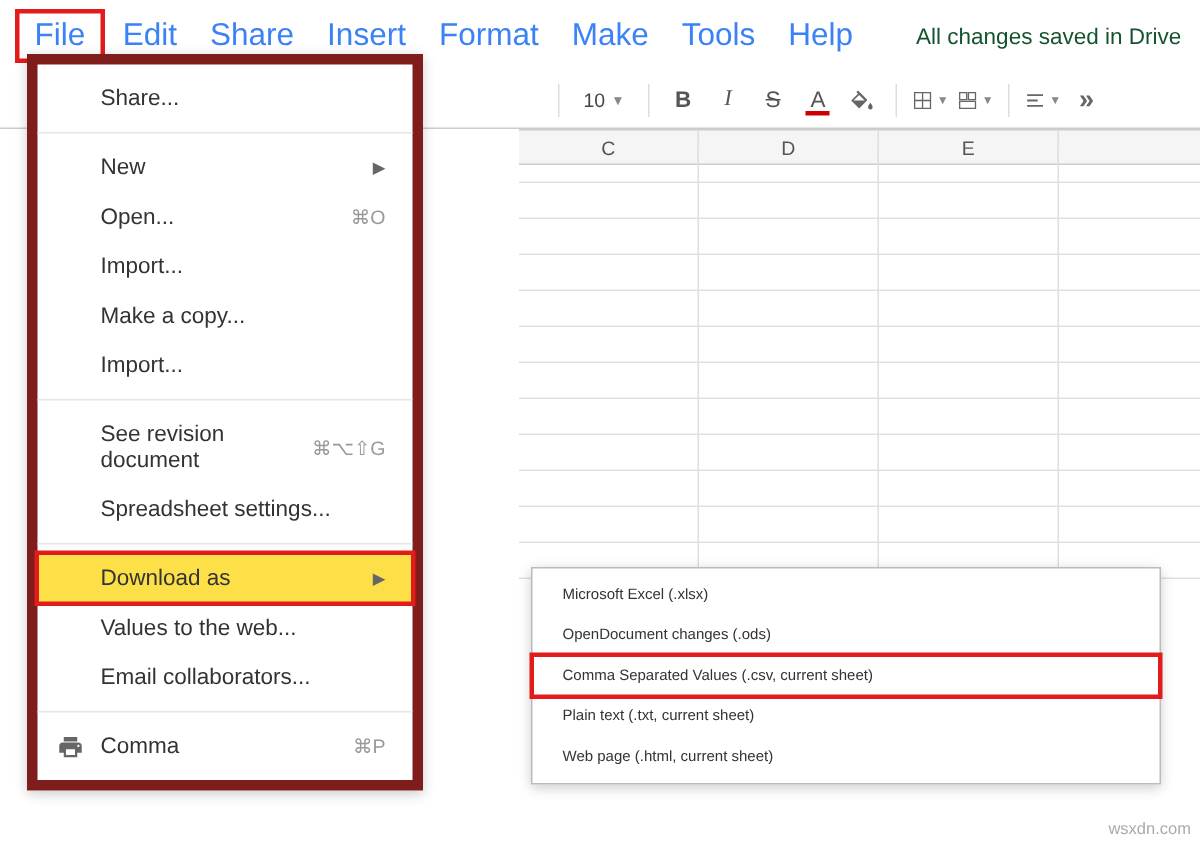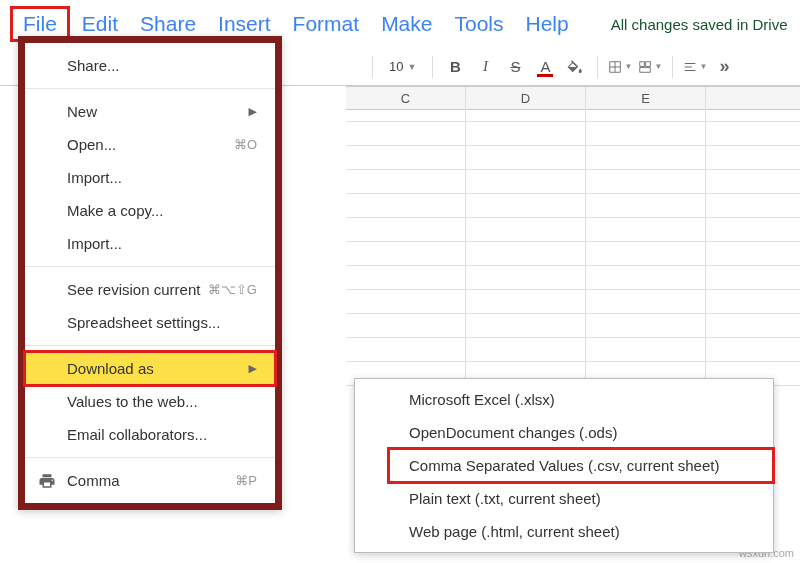--- a/index.html
+++ b/index.html
@@ -33,21 +33,21 @@
 
 .file-menu { position: absolute; left: 18px; top: 36px; width: 264px; background: #fff; border: 7px solid #7f1d1d; box-shadow: 0 2px 8px rgba(0,0,0,0.2); padding: 6px 0; z-index: 10; }
 .menu-item { display: flex; align-items: center; padding: 8px 18px 8px 42px; font-size: 15px; color: #333; position: relative; cursor: pointer; }
 .menu-item .shortcut { margin-left: auto; color: #999; font-size: 13px; }
 .menu-item .arrow { margin-left: auto; font-size: 11px; color: #666; }
 .menu-sep { height: 1px; background: #e5e5e5; margin: 6px 0; }
 .menu-icon { position: absolute; left: 12px; width: 20px; display: flex; align-items: center; justify-content: center; }
 .menu-item.box-highlight { outline: 3px solid #e21b1b; outline-offset: -1px; background: #fde047; }
 
 .submenu { position: absolute; left: 354px; top: 378px; width: 420px; background: #fff; border: 1px solid #bbb; box-shadow: 0 2px 8px rgba(0,0,0,0.2); padding: 4px 0; z-index: 11; }
-.sub-item { padding: 8px 20px; font-size: 15px; color: #333; cursor: pointer; margin-left: 34px; }
+.sub-item { padding: 8px 20px; font-size: 10px; color: #333; cursor: pointer; }
 .sub-item.box-highlight { outline: 3px solid #e21b1b; outline-offset: -1px; }
 
 .watermark { position: absolute; bottom: 4px; right: 6px; font-size: 11px; color: #aaa; font-family: Arial; }
 </style>
 </head>
 <body>
 
 <div class="menubar">
   <div class="menubar-item highlighted">File</div>
   <div class="menubar-item">Edit</div>
@@ -198,21 +198,21 @@
       <span>Import...</span>
     </div>
   <div class="menu-item">
       <span>Make a copy...</span>
     </div>
   <div class="menu-item">
       <span>Import...</span>
     </div>
   <div class="menu-sep"></div>
   <div class="menu-item">
-      <span>See revision current</span>
+      <span>See revision document</span>
       <span class="shortcut">⌘⌥⇧G</span>
     </div>
   <div class="menu-item">
       <span>Spreadsheet settings...</span>
     </div>
   <div class="menu-sep"></div>
   <div class="menu-item box-highlight">
       <span>Download as</span>
       <span class="arrow">▶</span>
     </div>

